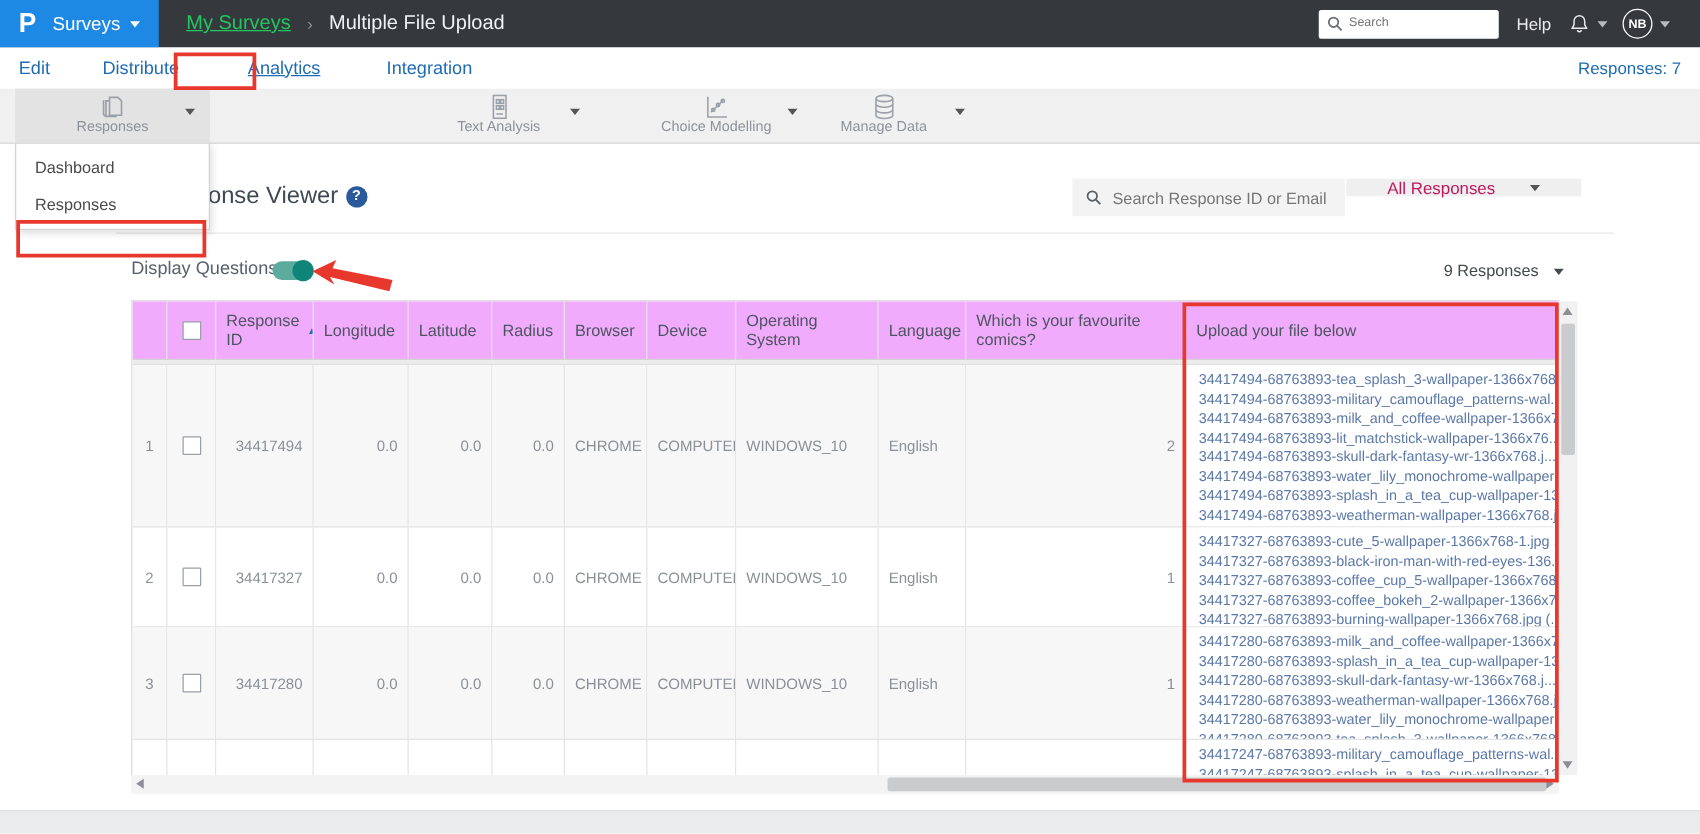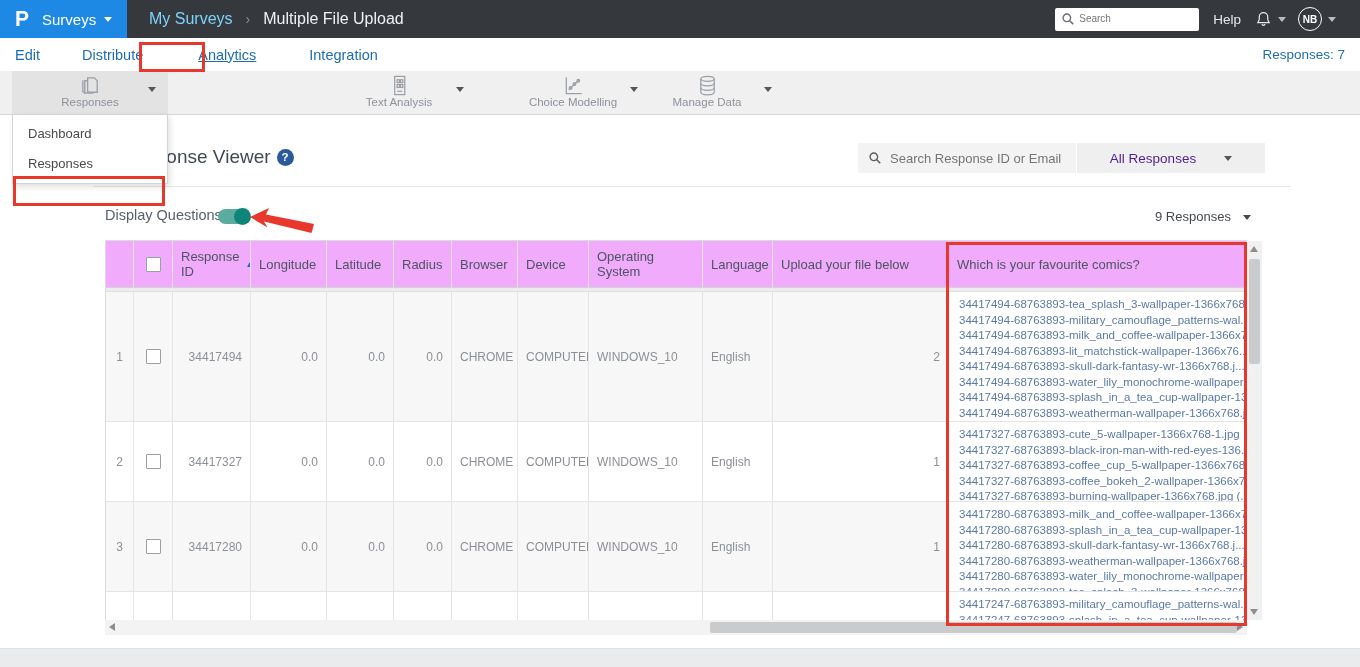--- a/index.html
+++ b/index.html
@@ -7,21 +7,21 @@
     font-family:"Liberation Sans", sans-serif; }
   .page { position:relative; width:1360px; height:667px; background:#fff; }
 
   
   .topbar { position:absolute; left:0; top:0; width:1360px; height:38px; background:#35393e; display:flex; align-items:center; }
   .logo-block { width:127px; height:38px; background:#1e88e5; display:flex; align-items:center; color:#fff; }
   .logo-p { font-size:21px; font-weight:bold; margin-left:15px; transform:scaleY(1.05); }
   .app-menu { font-size:15px; margin-left:13px; }
   .caret { display:inline-block; width:0; height:0; border-left:4px solid transparent; border-right:4px solid transparent; border-top:5px solid #fff; margin-left:8px; vertical-align:middle; }
   .crumb { display:flex; align-items:center; margin-left:22px; font-size:16px; }
-  .crumb-parent { color:#7dd3fc; }
+  .crumb-parent { color:#22c55e;text-decoration:underline; }
   .crumb-sep { color:#8a8f94; margin:0 13px; font-size:14px; }
   .crumb-current { color:#eef2f5; }
   .topbar-right { position:absolute; right:12px; top:0; height:38px; display:flex; align-items:center; }
   .top-search { position:relative; width:144px; height:23px; background:#fff; border-radius:2px; margin-right:14px; }
   .top-search input { width:100%; height:100%; border:0; background:transparent; padding:0 6px 4px 24px; font-size:10px; color:#444; outline:none; font-family:"Liberation Sans",sans-serif;}
   .top-search svg { position:absolute; left:6px; top:4px; }
   .help-link { color:#e8eaec; font-size:13.5px; margin-right:14px; }
   .bell-wrap { display:flex; align-items:center; margin-right:12px; }
   .caret-gray { border-top-color:#b9bcbf; margin-left:6px; }
   .avatar { width:24px; height:24px; border:1.5px solid #fff; border-radius:50%; color:#fff; font-size:10px; font-weight:bold; display:flex; align-items:center; justify-content:center; }
@@ -44,21 +44,21 @@
   
   .menu { position:absolute; left:12px; top:114px; width:156px; background:#fff; border:1px solid #d4d4d4; box-shadow:2px 3px 6px rgba(0,0,0,.12); z-index:30; padding:4px 0; }
   .menu-item { height:30px; line-height:30px; padding-left:15px; font-size:13px; color:#4a4a4a; cursor:pointer; }
 
   
   .viewer-title { position:absolute; left:122px; top:146px; font-size:19px; color:#3f4a55; z-index:5; }
   .help-circle { display:inline-block; width:17px; height:17px; background:#2a5a9b; border-radius:50%; color:#fff; font-size:11.5px; font-weight:bold; text-align:center; line-height:17px; vertical-align:2px; margin-left:6px; }
   .resp-search { position:absolute; left:858px; top:143px; width:218px; height:30px; background:#f3f3f4; }
   .resp-search input { width:100%; height:100%; border:0; background:transparent; padding:0 8px 0 32px; font-size:13px; color:#555; outline:none; font-family:"Liberation Sans",sans-serif;}
   .resp-search svg { position:absolute; left:10px; top:8px; }
-  .all-resp { position:absolute; left:1077px; top:143px; width:188px; height:30px; background:#efeff0; display:flex; align-items:center; justify-content:center; font-size:13.5px; color:#4c1d95; cursor:pointer; }
+  .all-resp { position:absolute; left:1077px; top:143px; width:188px; height:14px; background:#efeff0; display:flex; align-items:center; justify-content:center; font-size:13.5px; color:#be185d; cursor:pointer; }
   .all-resp .caret { border-top-color:#555; margin-left:28px; }
   .divider { position:absolute; left:93px; top:186px; width:1198px; height:1px; background:#e7e7e7; }
 
   .dq-label { position:absolute; left:105px; top:207px; font-size:14.5px; color:#56616c; }
   .toggle { position:absolute; left:218px; top:209px; width:32px; height:15px; background:#5cab9f; border-radius:8px; cursor:pointer; }
   .toggle .knob { position:absolute; right:-1px; top:-1px; width:17px; height:17px; background:#0f8478; border-radius:50%; }
   .nine-resp { position:absolute; left:1155px; top:209px; font-size:13px; color:#44494e; cursor:pointer; }
   .nine-resp .caret { border-top-color:#44494e; margin-left:8px; }
 
   
@@ -237,22 +237,22 @@
           <span>Response ID</span>
           <span class="sort">▲</span>
         </div>
       <div class="c h">Longitude</div>
       <div class="c h">Latitude</div>
       <div class="c h">Radius</div>
       <div class="c h">Browser</div>
       <div class="c h">Device</div>
       <div class="c h">Operating System</div>
       <div class="c h">Language</div>
+      <div class="c h">Which is your favourite comics?</div>
       <div class="c h">Upload your file below</div>
-      <div class="c h">Which is your favourite comics?</div>
     </div>
     <div class="spacer"></div>
 
     <div class="trow rh1 row-odd">
       <div class="c cc">1</div>
       <div class="c cc">
           <input type="checkbox" style="">
         </div>
       <div class="c r">34417494</div>
       <div class="c r">0.0</div>

